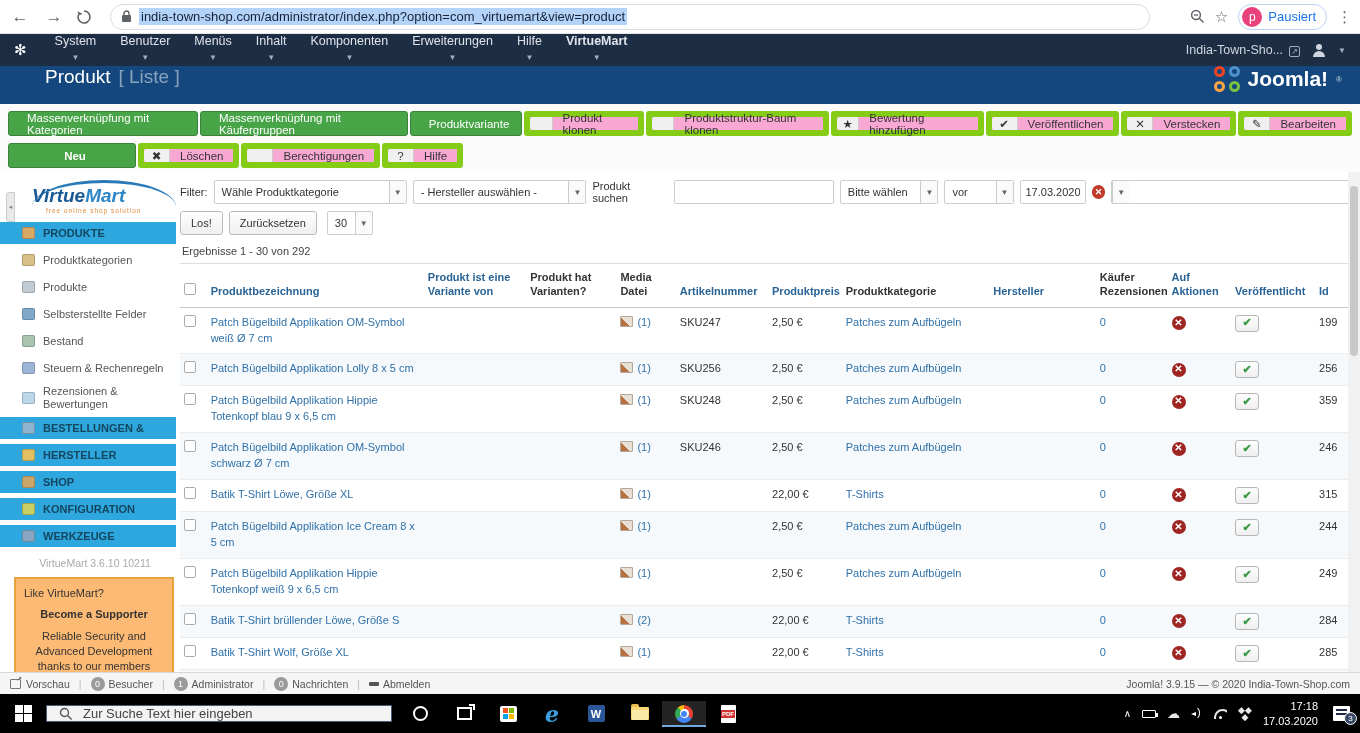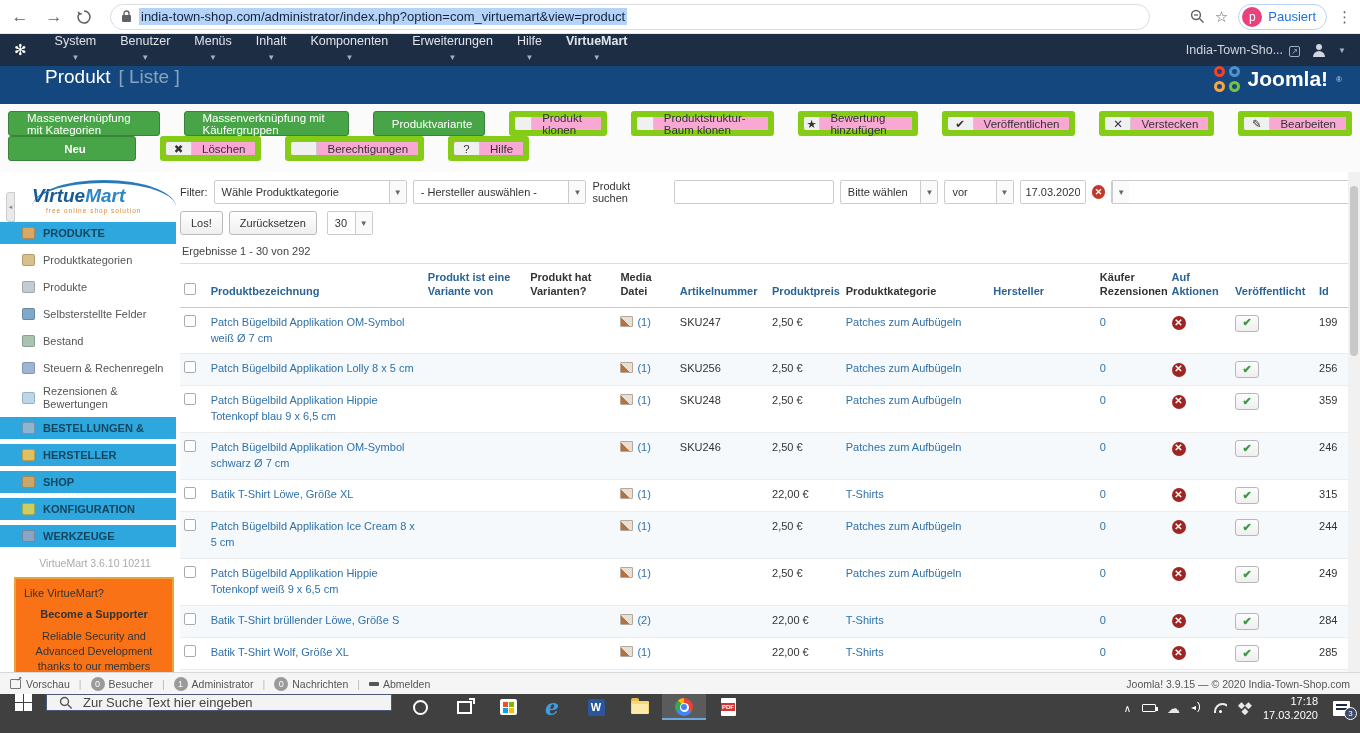--- a/index.html
+++ b/index.html
@@ -34,42 +34,42 @@
   .pg-title { color:#fff; font-size:19px; }
   .pg-sub { color:#8aa3bd; font-size:19px; margin-left:8px; }
   .joomla-brand { margin-left:auto; display:flex; align-items:center; gap:8px; }
   .j-emblem { position:relative; width:26px; height:26px; }
   .j-emblem i { position:absolute; width:11px; height:11px; border-radius:50%; border:3px solid; background:transparent; }
   .joomla-txt { color:#fff; font-size:21px; font-weight:bold; }
   .joomla-r { color:#cdd8e4; font-size:8px; vertical-align:top; }
 
   
   .toolbar { height:68px; background:#fbfbfb; padding:7px 8px 0 8px; }
-  .tb-row { display:flex; gap:24px; margin-bottom:0; }
+  .tb-row { display:flex; gap:2px; margin-bottom:7px; }
   .tb-btn { display:inline-flex; align-items:center; height:25px; border-radius:3px; font-size:11.5px; cursor:pointer; }
   .tb-btn.btn-green { background:#47a447; border:1px solid #398439; color:#fff; padding:0 12px; gap:6px; }
   .tb-btn.btn-green.wide { width:128px; justify-content:center; font-weight:bold; }
   .tb-btn.btn-white { background:#f9a8d4; border:6px solid #84cc16; color:#333; }
   .tb-btn.btn-white .tb-ico-cell { width:26px; height:100%; background:#f0f0f0; border-right:1px solid #ccc; border-radius:3px 0 0 3px; display:flex; align-items:center; justify-content:center; }
   .tb-btn.btn-white .tb-lbl { padding:0 10px; }
 
   
   .content { position:relative; height:500px; display:flex; overflow:hidden; }
   .collapse-tab { position:absolute; left:6px; top:20px; width:9px; height:30px; background:#e9e9e9; border:1px solid #ccc; border-radius:3px 0 0 3px; font-size:7px; color:#888; display:flex; align-items:center; justify-content:center; }
   .sidebar { width:176px; padding:6px 0 0 14px; flex-shrink:0; }
   .vm-logo { padding:2px 0 8px 18px; }
   .vm-title { font-size:19px; font-style:italic; font-weight:bold; color:#1a5a94; border-top:3px solid #2a7ab8; border-radius:50% 50% 0 0 / 100% 100% 0 0; padding-top:2px; }
   .vm-title b { color:#2e86c6; }
   .vm-tag { font-size:6.5px; letter-spacing:1px; color:#e08a3c; padding-left:14px; }
   .sb-item { display:flex; align-items:center; gap:8px; height:22px; padding-left:8px; font-size:11px; color:#555; cursor:pointer; margin-bottom:5px; }
   .sb-item.twoline { height:28px; line-height:1.15; }
   .sb-item.active { background:#2da7dd; color:#14465f; font-weight:bold; margin-left:-14px; padding-left:22px; }
   .sb-ico { width:13px; height:12px; border-radius:2px; flex-shrink:0; border:1px solid rgba(0,0,0,.18); }
   .sb-version { text-align:center; color:#aaa; font-size:10.5px; margin:10px 0 8px 0; }
-  .promo { border:2px solid #e8a33d; background:#f97316; padding:8px 8px; font-size:11px; color:#333; margin-right:2px; }
+  .promo { border:2px solid #e8a33d; background:#fdba74; padding:8px 8px; font-size:11px; color:#333; margin-right:2px; }
   .promo .p1 { margin-bottom:9px; }
   .promo .p2 { font-weight:bold; text-align:center; margin-bottom:9px; }
   .promo .p3 { text-align:center; line-height:1.35; }
 
   .main { flex:1; padding:8px 10px 0 4px; overflow:hidden; }
   .filter-row { display:flex; align-items:center; gap:6px; font-size:11px; color:#333; margin-bottom:7px; }
   .sel { display:flex; align-items:stretch; border:1px solid #ccc; background:#fff; height:24px; border-radius:2px; font-size:11px; color:#333; }
   .sel .sv { flex:1; display:flex; align-items:center; padding:0 7px; white-space:nowrap; overflow:hidden; }
   .sel .caret { border-left:1px solid #ccc; width:17px; display:flex; align-items:center; justify-content:center; font-size:8px; color:#666; background:#fafafa; }
   .txt-input { height:24px; border:1px solid #ccc; border-radius:2px; background:#fff; }
@@ -95,21 +95,21 @@
   .statusbar { height:22px; background:#f5f5f5; border-top:1px solid #d8d8d8; display:flex; align-items:center; font-size:10.5px; color:#555; padding:0 10px; gap:9px; }
   .st-ico-preview { width:11px; height:10px; border:1px solid #777; border-radius:1px; position:relative; }
   .st-ico-preview::after { content:"↗"; position:absolute; right:-2px; top:-5px; font-size:7px; color:#555; }
   .badge { width:14px; height:14px; border-radius:50%; background:#9a9a9a; color:#fff; font-size:9px; display:inline-flex; align-items:center; justify-content:center; margin-right:4px; }
   .st-sep { color:#bbb; }
   .st-group { display:flex; align-items:center; cursor:pointer; }
   .st-right { margin-left:auto; color:#555; }
   .pow-ico { display:inline-block; width:10px; height:4px; background:#555; border-radius:1px; margin-right:4px; }
 
   
-  .taskbar { height:39px; background:#404040; display:flex; align-items:flex-start; color:#fff; }
+  .taskbar { height:39px; background:#000000; display:flex; align-items:center; color:#fff; }
   .tk-start { width:46px; display:flex; align-items:center; justify-content:center; cursor:pointer; }
   .win-logo { display:grid; grid-template-columns:8px 8px; grid-template-rows:8px 8px; gap:1px; }
   .win-logo i { background:#fff; }
   .tk-search { width:346px; background:#f3f3f3; display:flex; align-items:center; gap:10px; padding:0 12px; color:#444; font-size:13px; cursor:text; border:1px solid #4a5a78; }
   .tk-icons { display:flex; align-items:stretch; margin-left:6px; }
   .tk-ic { width:44px; display:flex; align-items:center; justify-content:center; cursor:pointer; }
   .tk-ic.active { background:rgba(255,255,255,.14); box-shadow:inset 0 -2px 0 #6fa8dc; }
   .cortana { width:15px; height:15px; border:2px solid #fff; border-radius:50%; }
   .taskview { width:15px; height:13px; border:2px solid #fff; position:relative; background:transparent; }
   .taskview::before { content:""; position:absolute; right:-5px; top:-5px; width:4px; height:4px; border-top:2px solid #fff; border-right:2px solid #fff; }

